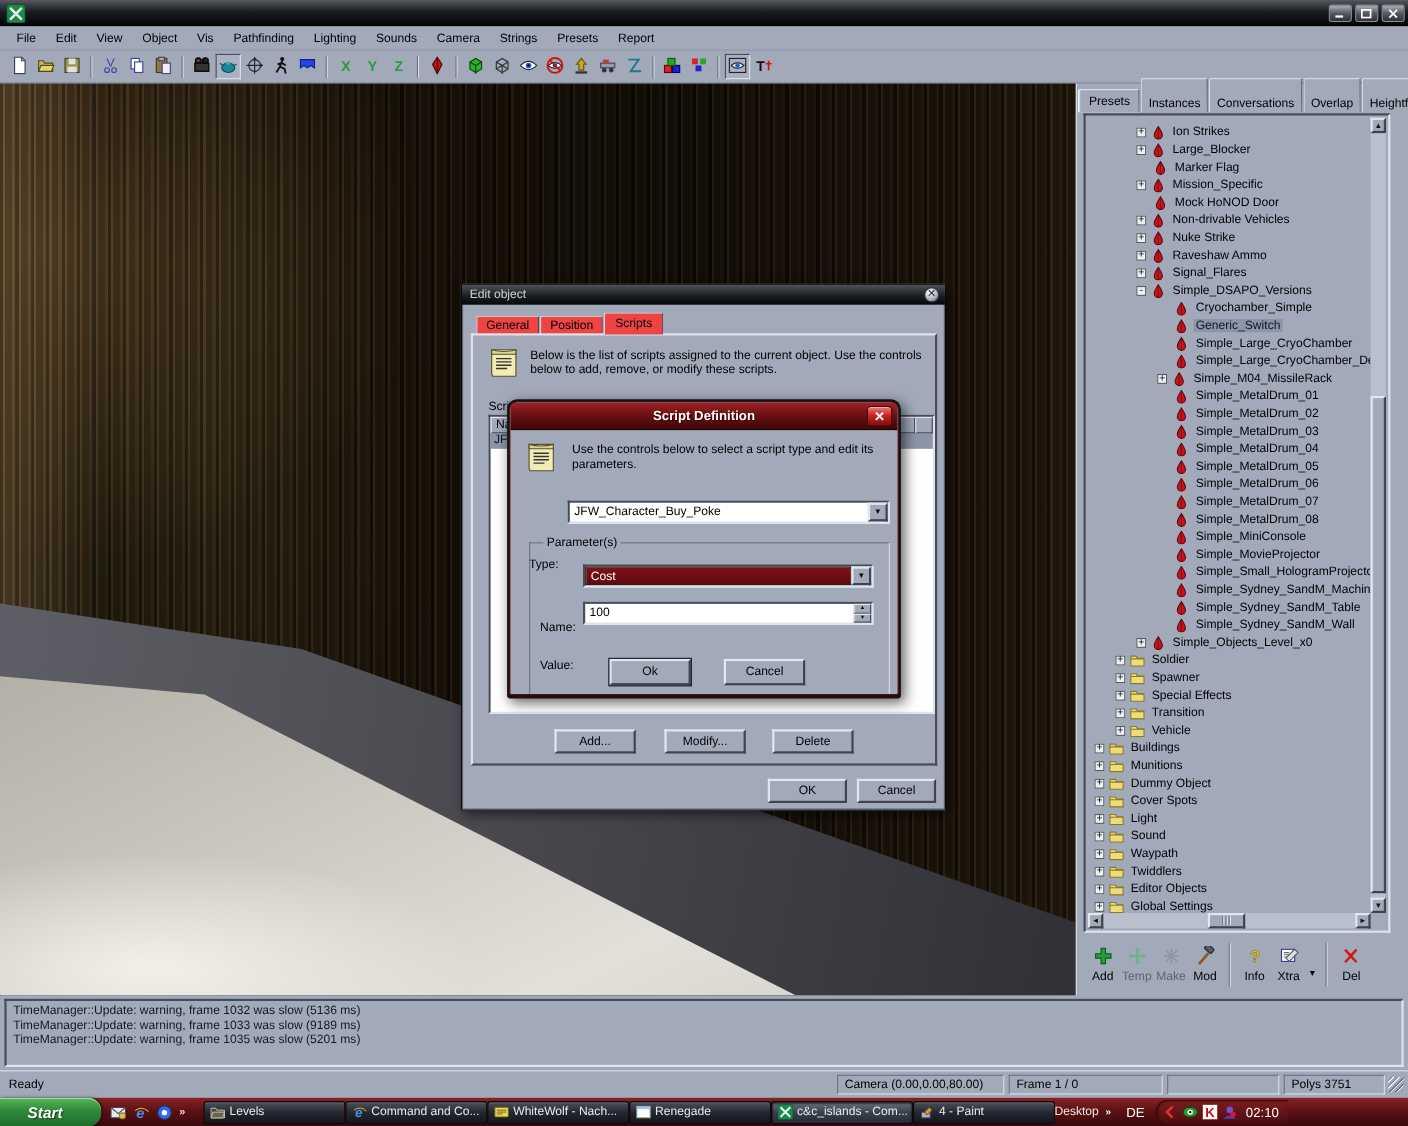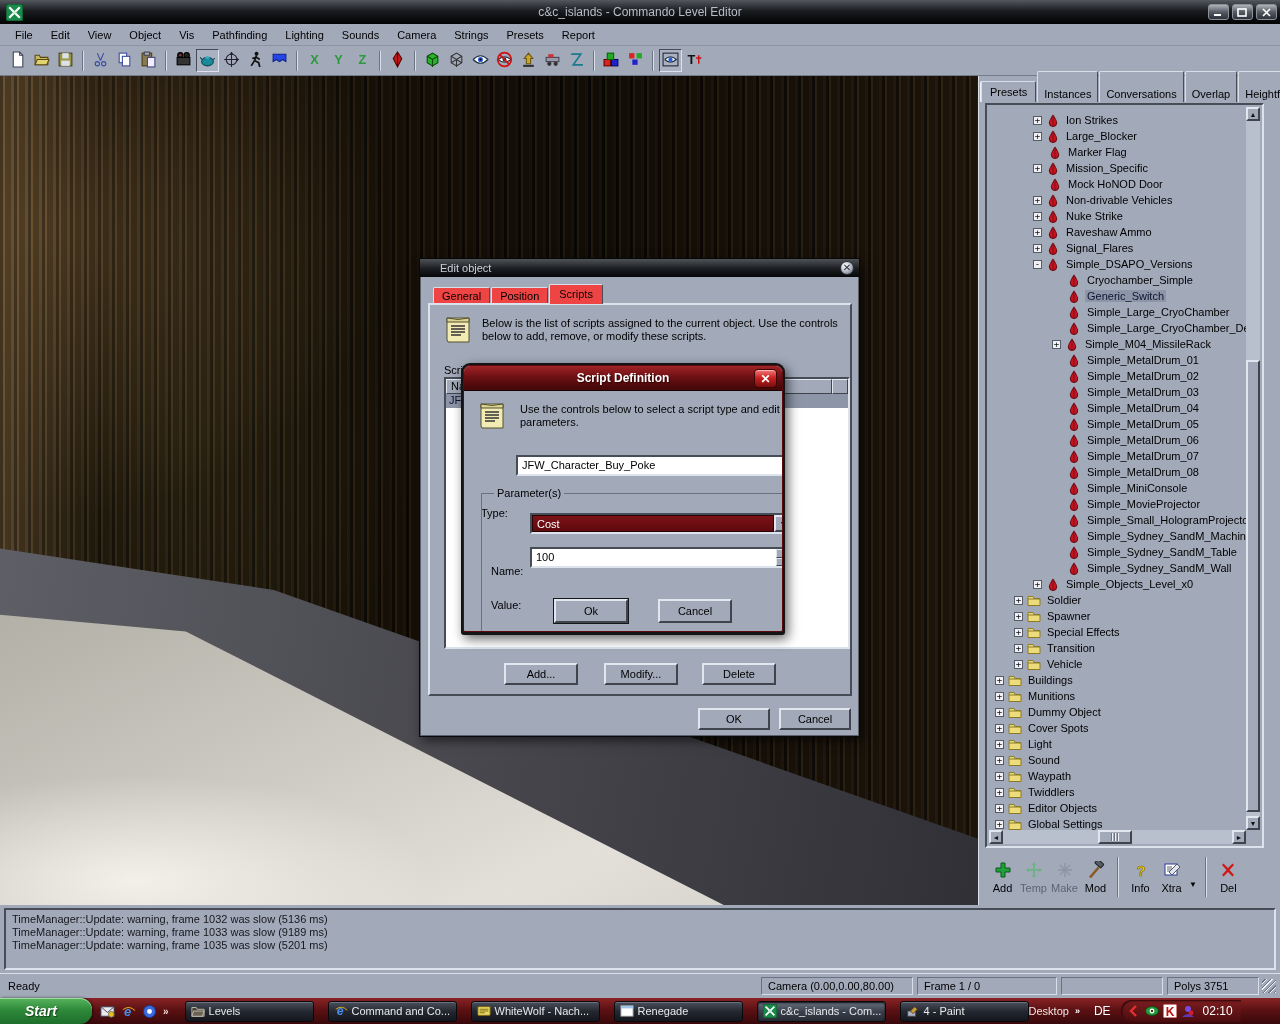--- a/index.html
+++ b/index.html
@@ -90,39 +90,39 @@
   
   #taskbar { position:absolute; left:0; top:998px; width:1280px; height:26px;
     background:linear-gradient(#8a2326,#5c1113 45%,#38080a); display:flex; align-items:center; }
   #start-btn { height:26px; width:92px; border-radius:0 12px 12px 0;
     background:linear-gradient(#58b55e,#2f8a3a 45%,#1d6e2a); display:flex; align-items:center; gap:5px;
     padding-left:20px; box-shadow:inset 0 1px 0 #9ade9e, 1px 0 3px rgba(0,0,0,.6); }
   #start-btn span { color:#fff; font-weight:bold; font-style:italic; font-size:14px; text-shadow:1px 1px 1px #14401a; }
   #quicklaunch { display:flex; align-items:center; gap:6px; padding:0 8px; }
   .ql svg { width:15px; height:15px; display:block; }
   #ql-chevron { color:#f0d8d8; font-size:10px; font-weight:bold; }
-  #tasks { display:flex; gap:14px; margin-left:8px; }
+  #tasks { display:flex; margin-left:8px; }
   .task { width:129px; height:21px; border-radius:3px; display:flex; align-items:center; gap:4px; padding:0 5px;
     background:linear-gradient(#4a505c,#232730 50%,#14161c); border:1px solid #0a0a0e;
     box-shadow:inset 0 1px 0 #6c7280; color:#e8eaee; white-space:nowrap; overflow:hidden; }
   .task.active { background:linear-gradient(#6a7280,#3a404c 50%,#272b34); box-shadow:inset 0 1px 2px #0a0c10; }
   .task svg { width:14px; height:14px; flex:none; }
   #deskband { display:flex; align-items:center; gap:6px; color:#f2e4e4; }
   #deskband .chev { font-size:9px; font-weight:bold; color:#fff; }
   #lang { color:#fff; margin-left:14px; font-size:12px; }
   #tray { margin-left:10px; display:flex; align-items:center; gap:4px; height:22px; padding:0 8px 0 6px;
     border-radius:10px 0 0 10px; background:linear-gradient(#7c1d20,#4a0c0e); box-shadow:inset 1px 1px 2px #2a0506; }
   #tray svg { width:14px; height:14px; }
   #clock { color:#fff; margin-left:4px; font-size:12px; }
 
   
   #edit-dlg { position:absolute; left:419px; top:258px; width:441px; height:479px; background:#a2aaba;
     border:1px solid #08090b; box-shadow:0 0 0 1px #5a616d inset, 3px 4px 10px rgba(0,0,0,.55); z-index:10; }
   #edit-title { height:18px; background:linear-gradient(#4e5258,#1b1d21 55%,#060708); display:flex; align-items:center;
-    color:#cdd1d8; padding-left:20px; }
+    color:#cdd1d8; padding-left:7px; }
   #edit-close { position:absolute; right:5px; top:2px; width:14px; height:14px; border-radius:50%;
     background:radial-gradient(circle at 35% 30%, #ffffff, #aeb5c0 55%, #596170); display:flex; align-items:center;
     justify-content:center; font-size:10px; color:#2a2e36; border:1px solid #30343c; line-height:1; }
   .dtabs { position:absolute; left:13px; top:27px; display:flex; align-items:flex-end; height:18px; }
   .dtab { padding:2px 8px 2px; margin-right:1px; background:#ef4444; border:1px solid #d9dfe9; border-bottom:none;
     border-right-color:#474d57; border-radius:2px 2px 0 0; }
   .dtab.active { padding:3px 9px 4px; position:relative; z-index:3; }
   #edit-page { position:absolute; left:8px; top:44px; width:424px; height:393px;
     border:2px solid; border-color:#dde3ec #474d57 #474d57 #dde3ec; }
   #edit-note { position:absolute; left:24px; top:54px; width:28px; height:32px; }
@@ -134,21 +134,21 @@
   .hcell { border:1px solid; border-color:#e2e7ef #3f444d #3f444d #e2e7ef; background:#a2aaba; padding:0 4px;
     overflow:hidden; white-space:nowrap; }
   #hc-name { flex:1; } #hc-stub { width:16px; }
   .lrow { height:14px; padding:0 3px; white-space:nowrap; overflow:hidden; }
   .lrow.selected { background:#8d96a8; color:#0d1430; }
   #edit-btnrow { position:absolute; top:404px; left:0; width:441px; }
   .ebtn { position:absolute; width:74px; height:22px; }
   #edit-okrow .ebtn { width:72px; }
 
   
-  #sd-dlg { position:absolute; left:461px; top:363px; width:324px; height:272px; z-index:20;
+  #sd-dlg { position:absolute; left:461px; top:363px; width:358px; height:272px; z-index:20;
     background:#141416; border-radius:9px 9px 3px 3px; padding:2px 2px 3px;
     box-shadow:3px 4px 12px rgba(0,0,0,.6); }
   #sd-inner { width:100%; height:100%; border-radius:7px 7px 2px 2px; overflow:hidden;
     border:1px solid #5a0b0e; background:#a2aaba; position:relative; }
   #sd-title { height:25px; background:linear-gradient(#a02226,#6e1114 45%,#470809 90%);
     border-bottom:1px solid #120202; display:flex; align-items:center; justify-content:center;
     color:#fff; font-weight:bold; font-size:12px; text-shadow:1px 1px 1px #300; }
   #sd-close { position:absolute; right:5px; top:3px; width:23px; height:19px; border-radius:4px;
     background:linear-gradient(#f27a7a,#c22 45%,#7a0e0e); border:1px solid #3c0505;
     display:flex; align-items:center; justify-content:center; color:#fff; font-weight:bold; font-size:12px;
@@ -174,21 +174,20 @@
 <body>
 
 <div id="screen">
 
   <div id="titlebar">
     <span class="app-ic"><svg viewBox="0 0 16 16">
           <rect width="16" height="16" rx="2" fill="#1a8a4a" stroke="#0a4a26"></rect>
           <path d="M3 13L13 3M3 3l10 10" stroke="#fff" stroke-width="2"></path>
           <circle cx="8" cy="8" r="1.6" fill="#cdeedd"></circle>
         </svg></span>
-    <span id="win-title">c&amp;c_islands - Commando Level Editor</span>
     <span id="win-btns">
       <span class="wbtn">
           <svg width="11" height="9" viewBox="0 0 11 9">
             <rect x="1" y="6" width="7" height="2" fill="#fff"></rect>
           </svg>
         </span>
       <span class="wbtn">
           <svg width="11" height="9" viewBox="0 0 11 9">
             <rect x="1" y="1" width="8" height="7" fill="none" stroke="#fff" stroke-width="1.6"></rect>
           </svg>

